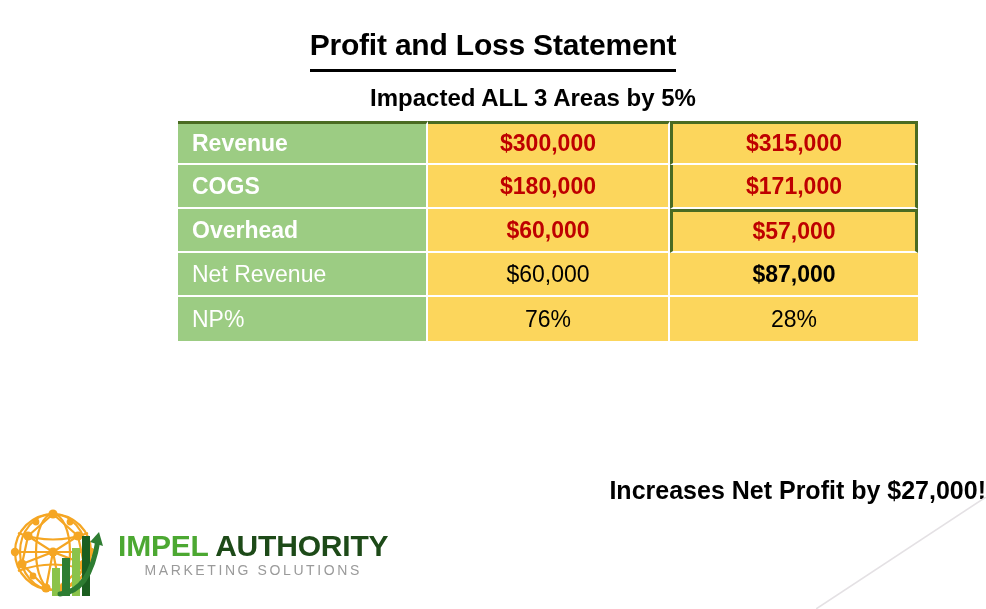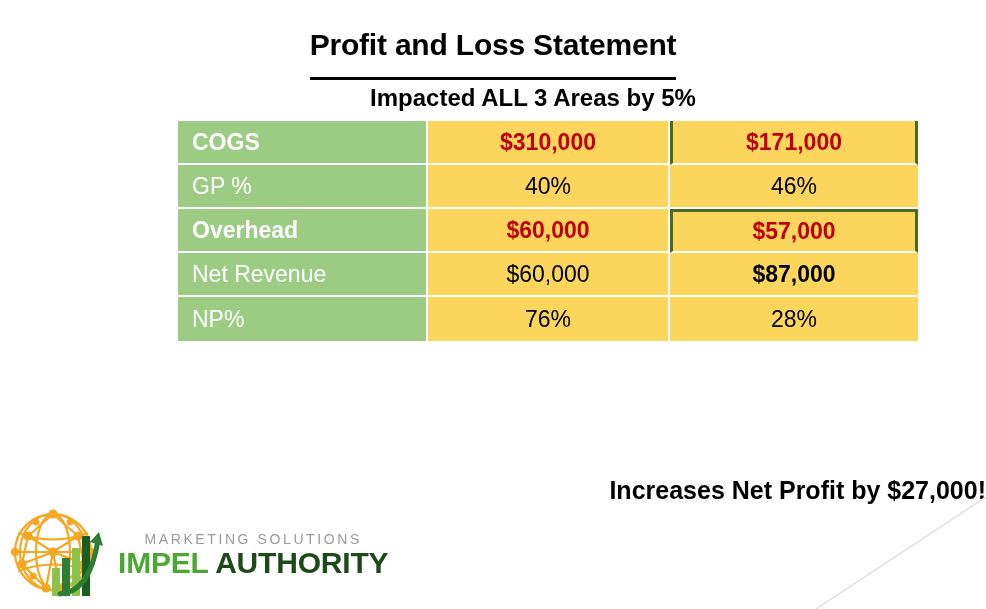--- a/index.html
+++ b/index.html
@@ -23,21 +23,21 @@
     top: 28px;
     width: 986px;
     text-align: center;
     font-size: 30px;
     font-weight: bold;
     letter-spacing: -0.2px;
     color: #000000;
   }
   #slide-title span.underline-text {
     border-bottom: 3px solid #000000;
-    padding-bottom: 16px;
+    padding-bottom: 8px;
   }
   #slide-subtitle {
     position: absolute;
     left: 0;
     top: 84px;
     width: 986px;
     text-align: center;
     font-size: 24px;
     font-weight: bold;
     color: #000000;
@@ -159,28 +159,28 @@
 
 <div id="slide-title">
   <span class="underline-text">Profit and Loss Statement</span>
 </div>
 
 <div id="slide-subtitle">Impacted ALL 3 Areas by 5%</div>
 
 <table id="pl-table">
   <tbody>
     <tr>
+      <td class="col-label bold row-sep-top">Revenue</td>
+      <td class="col-val red row-sep-top">$300,000</td>
+      <td class="col-val2 red hl-top hl-side">$315,000</td>
+    </tr>
+    <tr>
       <td class="col-label bold">COGS</td>
-      <td class="col-val red">$310,000</td>
+      <td class="col-val red">$180,000</td>
       <td class="col-val2 red hl-side hl-bottom">$171,000</td>
-    </tr>
-    <tr>
-      <td class="col-label">GP %</td>
-      <td class="col-val">40%</td>
-      <td class="col-val2">46%</td>
     </tr>
     <tr>
       <td class="col-label bold">Overhead</td>
       <td class="col-val red">$60,000</td>
       <td class="col-val2 red hl-top hl-side hl-bottom">$57,000</td>
     </tr>
     <tr>
       <td class="col-label">Net Revenue</td>
       <td class="col-val">$60,000</td>
       <td class="col-val2 bold">$87,000</td>
@@ -228,20 +228,20 @@
     <g>
       <rect x="44" y="62" width="8" height="28" fill="#8BC34A"></rect>
       <rect x="54" y="52" width="8" height="38" fill="#2E7D32"></rect>
       <rect x="64" y="42" width="8" height="48" fill="#8BC34A"></rect>
       <rect x="74" y="30" width="8" height="60" fill="#1B5E20"></rect>
     </g>
     <path d="M52 88 Q82 86 90 34" stroke="#2E7D32" stroke-width="5" fill="none" stroke-linecap="round"></path>
     <path d="M82 36 L91 26 L95 40 Z" fill="#2E7D32"></path>
   </svg>
   <div id="logo-text">
+    <div id="logo-wordmark"><span id="logo-word-impel">IMPEL </span><span id="logo-word-authority">AUTHORITY</span></div>
     <div id="logo-tagline">MARKETING SOLUTIONS</div>
-    <div id="logo-wordmark"><span id="logo-word-impel">IMPEL </span><span id="logo-word-authority">AUTHORITY</span></div>
   </div>
 </div>
 
 <svg id="corner-line">
   <line x1="0" y1="112" x2="170" y2="0" stroke="#E4E1E4" stroke-width="1.6"></line>
 </svg>
 
 </body></html>

